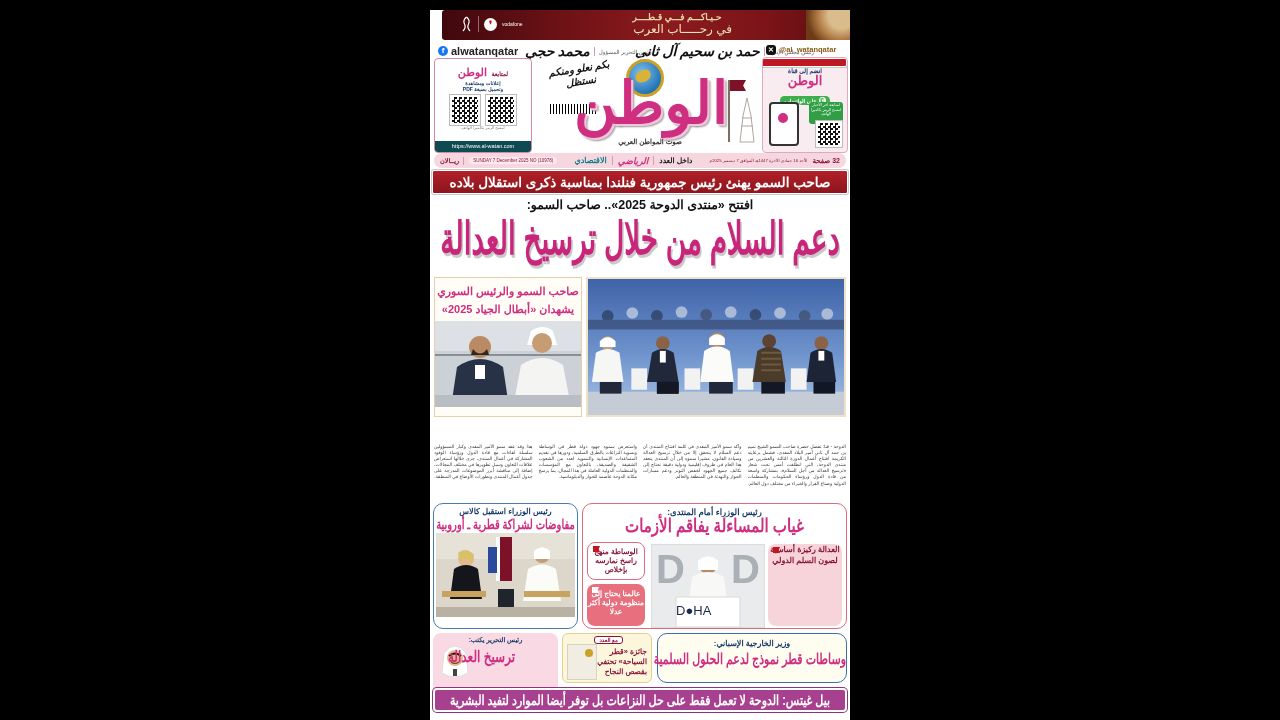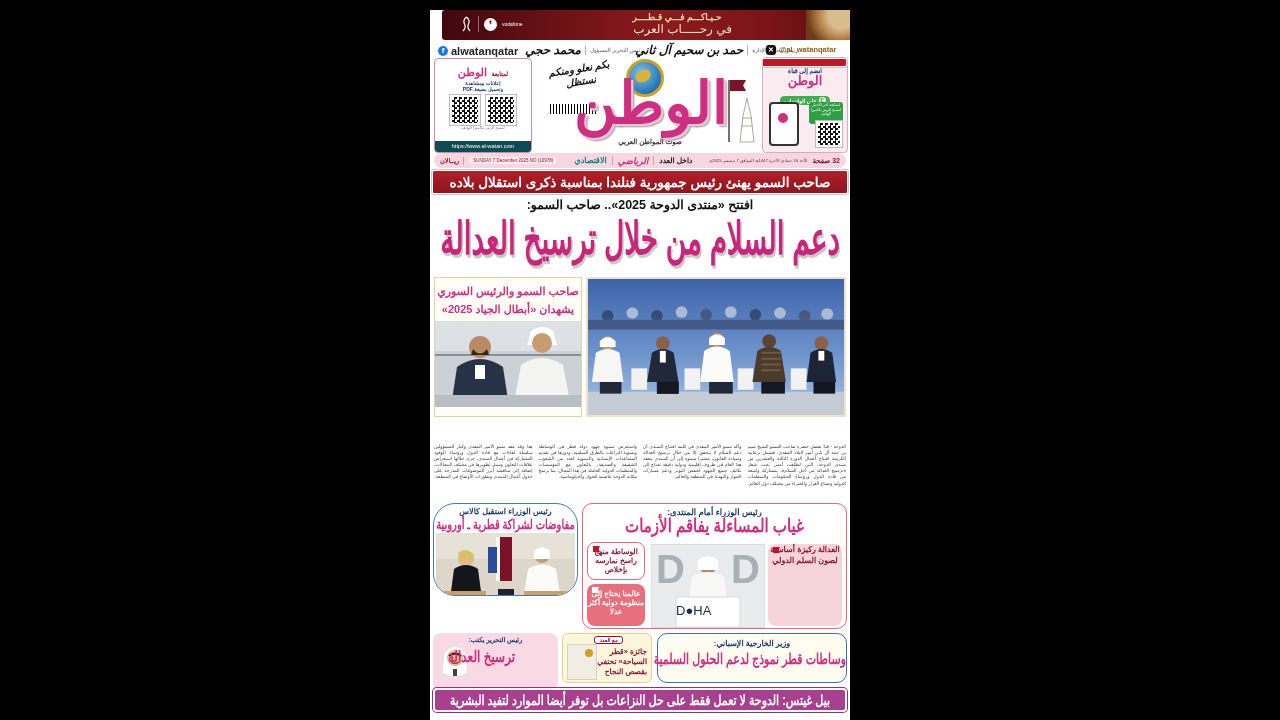--- a/index.html
+++ b/index.html
@@ -17,21 +17,21 @@
     background:linear-gradient(90deg,#3f080d,#6e1216 30%,#8c1b1e 55%,#7a1418 80%,#5a0d10);overflow:hidden;}
   .banner .txt1{color:#e7d8a6;font-size:9px;letter-spacing:2px;font-weight:bold;}
   .banner .txt2{color:#efe3b8;font-size:12px;font-weight:normal;letter-spacing:1px;}
   .desert{right:0;top:0;width:44px;height:30px;position:absolute;
     background:radial-gradient(circle at 80% 20%,#e8cf9a 0 30%,#b9874a 55%,#6e3f17 80%);opacity:.9;border-radius:0;}
   .vodacirc{width:13px;height:13px;border-radius:50%;background:#fff;color:#e60000;font-size:10px;line-height:13px;text-align:center;font-weight:bold;}
   .wcicon{width:13px;height:16px;color:#fff;font-size:11px;line-height:16px;text-align:center;font-weight:bold;}
 
   
   .hrow{left:0;top:43px;width:420px;height:16px;font-size:8px;color:#222;}
-  .sig{font-family:Liberation Sans, sans-serif;font-style:italic;font-weight:bold;font-size:12px;color:#111;text-align:right;}
+  .sig{font-family:Liberation Serif, serif;font-style:italic;font-weight:bold;font-size:14px;color:#111;text-align:right;}
   .role{font-size:5.5px;color:#555;}
   .fbic{display:inline-block;width:10px;height:10px;border-radius:50%;background:#1877f2;color:#fff;
     font-size:8px;line-height:10px;text-align:center;font-weight:bold;}
   .xic{display:inline-block;width:10px;height:10px;border-radius:3px;background:#111;color:#fff;
     font-size:7px;line-height:10px;text-align:center;font-weight:bold;}
 
   
   .promoL{left:4px;top:58px;width:96px;height:93px;border:1px solid #d48aa6;border-radius:4px;background:#fff;overflow:hidden;text-align:center;}
   .promoL .t1{color:#8a1538;font-size:6px;font-weight:bold;}
   .promoL .wlogo{color:#cf2f80;font-size:11px;font-weight:900;}
@@ -96,21 +96,21 @@
     border-radius:10px;box-sizing:border-box;}
   .pinkstrip span{color:#8d1f44;font-weight:bold;font-size:9.5px;transform:scaleY(1.2);display:inline-block;}
   .stripflag{position:absolute;right:6px;top:5px;width:9px;height:8px;background:#cf2f80;
     clip-path:polygon(0 0,100% 0,82% 50%,100% 100%,0 100%);}
 
   
   .bodytxt{left:4px;top:444px;width:412px;height:55px;display:flex;gap:6px;}
   .bodytxt .col{flex:1;font-size:4.6px;line-height:6.1px;color:#3a3a3a;text-align:justify;overflow:hidden;}
 
   
-  .eubox{left:3px;top:503px;width:145px;height:93px;border:1.5px solid #4a7ab5;border-radius:22px;background:#fff;box-sizing:border-box;overflow:hidden;}
+  .eubox{left:3px;top:503px;width:145px;height:126px;border:1.5px solid #4a7ab5;border-radius:10px;background:#fff;box-sizing:border-box;overflow:hidden;}
   .eubox .kick{color:#1a3a6b;font-size:8px;font-weight:bold;text-align:center;padding-top:3px;}
   .eubox .hl{color:#cf2f80;font-weight:900;font-size:10px;text-align:center;transform:scaleY(1.35);padding-top:2px;}
   .pmbox{left:152px;top:503px;width:265px;height:126px;border:1.5px solid #e06a7d;border-radius:10px;background:#fff;box-sizing:border-box;}
   .pmbox .kick{color:#1a3a6b;font-size:8.5px;font-weight:bold;text-align:center;padding-top:3px;}
   .pmbox .hl{color:#cf2f80;font-weight:900;font-size:15px;text-align:center;transform:scaleY(1.25);}
   .qbox{position:absolute;border-radius:8px;text-align:center;font-weight:bold;}
   .q1{left:4px;top:38px;width:58px;height:38px;border:1.2px solid #e06a7d;background:#fff;color:#8a1538;font-size:7.5px;line-height:9px;padding-top:4px;box-sizing:border-box;}
   .q2{left:4px;top:80px;width:58px;height:42px;background:#e8707e;color:#fff;font-size:7.5px;line-height:9px;padding-top:5px;box-sizing:border-box;}
   .q3{right:4px;top:40px;width:74px;height:82px;background:#f7d3da;color:#8a1538;font-size:8px;line-height:11px;padding-top:0;box-sizing:border-box;}
   .miniflag{position:absolute;left:5px;top:3px;width:7px;height:6px;clip-path:polygon(0 0,100% 0,82% 50%,100% 100%,0 100%);}

